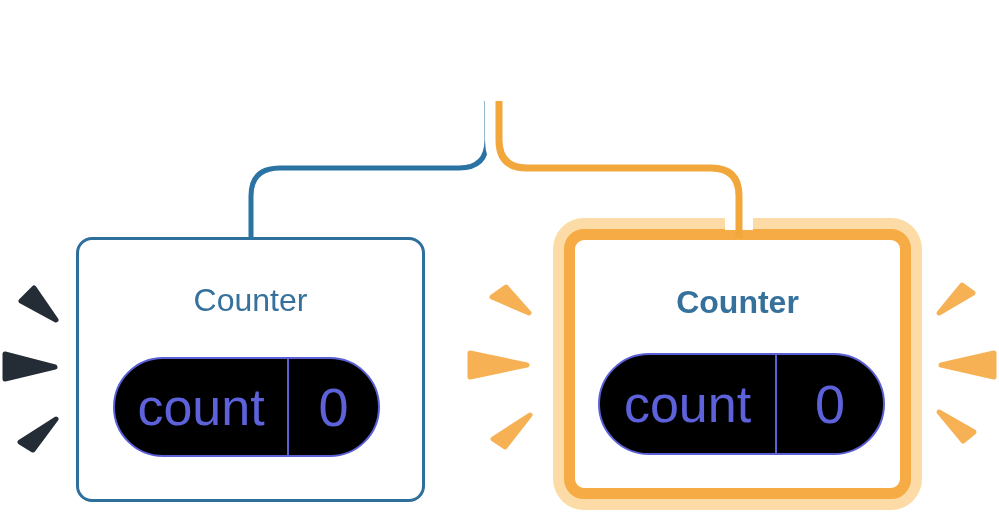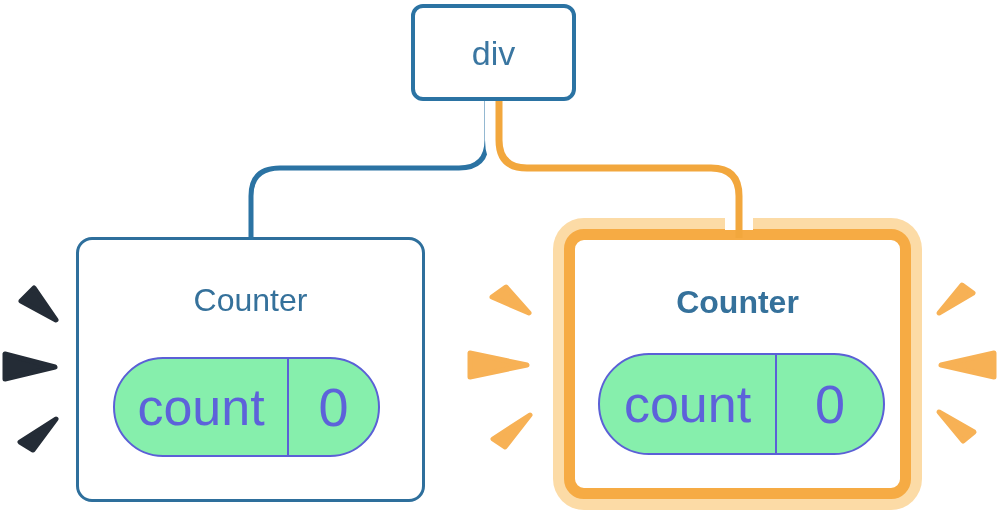--- a/index.html
+++ b/index.html
@@ -38,21 +38,21 @@
   }
   .card-title{
     position:absolute;left:0;right:0;text-align:center;
     color:#35719b;font-size:32px;line-height:1;
   }
   .card-left .card-title{top:44px;font-weight:500;}
   .card-right .card-title{top:46px;font-weight:700;}
   .state-pill{
     position:absolute;box-sizing:border-box;
     border:2.5px solid #5b60d6;border-radius:52px;
-    display:flex;align-items:stretch;background:#86efac;
+    display:flex;align-items:stretch;background:#000000;
   }
   .card-left .state-pill{left:34px;top:117px;width:267px;height:100px;}
   .card-right .state-pill{left:23px;top:113px;width:287px;height:102px;}
   .pill-key{
     flex:0 0 auto;display:flex;align-items:center;justify-content:center;
     border-right:2.5px solid #5b60d6;
     color:#5d62da;font-size:52px;
   }
   .card-left .pill-key{width:172px;}
   .card-right .pill-key{width:175px;}
@@ -102,17 +102,14 @@
       <path d="M 530 415 L 493 439 L 505 447 Z"></path>
     </g>
 
     <g fill="#f7b155" stroke="#f7b155" stroke-width="5" stroke-linejoin="round">
       <path d="M 939 313 L 962 285 L 973 293 Z"></path>
       <path d="M 941 365 L 994 353 L 994 377 Z"></path>
       <path d="M 939 412 L 963 441 L 974 432 Z"></path>
     </g>
   </svg>
 
-  <div class="node-box div-node">
-    <span class="div-label">div</span>
-  </div>
 
 </div>
 
 </body></html>

